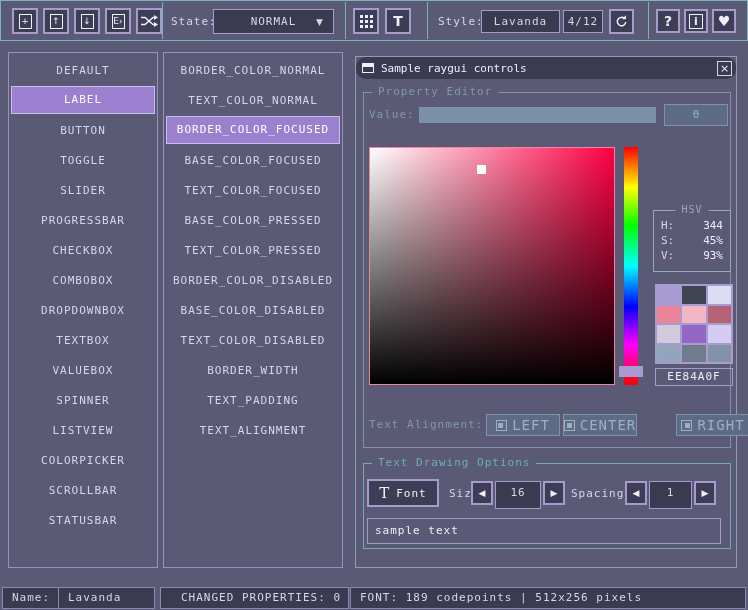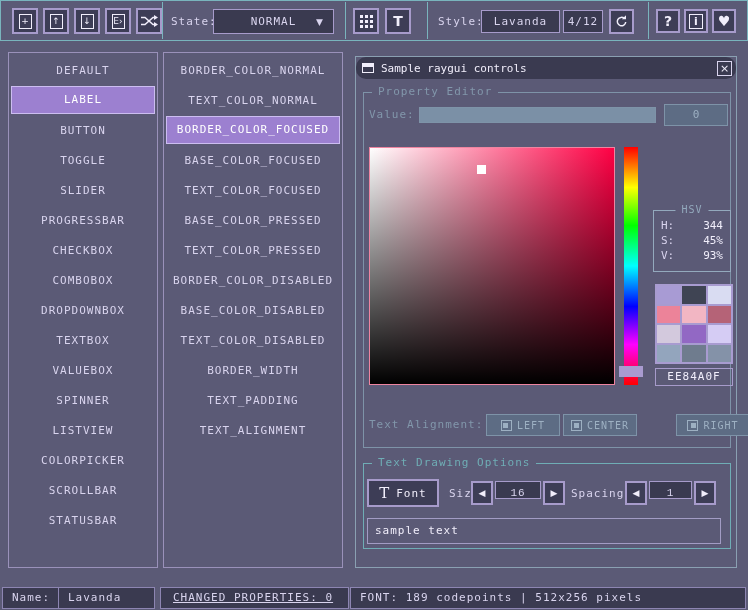--- a/index.html
+++ b/index.html
@@ -143,21 +143,21 @@
     border:1px solid var(--accent-border);
     color:var(--text-light); font-size:11px; letter-spacing:1px;
     text-align:center; line-height:16px; overflow:hidden; cursor:text;
   }
 
   .align-btn {
     position:absolute; top:357px; width:74px; height:22px;
     background:var(--disabled-fill); border:1px solid var(--disabled-border);
     color:var(--disabled-text);
     display:flex; align-items:center; justify-content:center; gap:5px;
-    letter-spacing:1px; cursor:pointer; font-size:10px;
+    letter-spacing:1px; cursor:pointer; font-size:14px;
   }
   .align-ico { width:11px; height:11px; border:1px solid currentColor; position:relative; flex:none; }
   .align-ico:before { content:""; position:absolute; width:5px; height:5px; background:currentColor; top:2px; }
   .align-ico.l:before { left:1px; }
   .align-ico.c:before { left:2px; }
   .align-ico.r:before { right:1px; }
 
   
   #font-btn {
     left:11px; top:422px; width:72px; height:28px;
@@ -166,23 +166,23 @@
     color:var(--text-light); cursor:pointer; letter-spacing:1px;
   }
   #font-btn .t-ico { font-family:"DejaVu Serif", serif; font-size:15px; line-height:1; }
   .spin-btn {
     position:absolute; top:424px; width:22px; height:24px;
     background:var(--dark-fill); border:2px solid var(--accent-border);
     color:var(--text-light); display:flex; align-items:center; justify-content:center;
     font-size:9px; cursor:pointer; font-family:"DejaVu Sans", sans-serif;
   }
   .spin-val {
-    position:absolute; top:424px; height:18px;
+    position:absolute; top:424px; height:28px;
     border:1px solid var(--accent-border); background:var(--darker-fill);
-    color:var(--text-lavender); text-align:center; line-height:22px; letter-spacing:1px;font-family:Liberation Mono, monospace;
+    color:var(--text-lavender); text-align:center; line-height:22px; letter-spacing:1px;
   }
   #sample-box {
     left:11px; top:461px; width:354px; height:26px;
     border:1px solid var(--textbox-border);
     color:var(--text-light); line-height:24px; padding-left:7px;
     letter-spacing:1px; cursor:text;
   }
 
   
   .status-seg {
@@ -397,14 +397,14 @@
   </div>
   <div class="spin-val" style="left:293px; width:43px;">1</div>
   <div class="spin-btn" style="left:338px;">
     <span>▶</span>
   </div>
   <div class="abs" id="sample-box">sample text</div>
 </div>
 
 <div class="status-seg" style="left:2px; width:57px;">Name:</div>
 <div class="status-seg" style="left:58px; width:97px;">Lavanda</div>
-<div class="status-seg" style="left:160px; width:189px; padding-left:12px;text-decoration:underline;">CHANGED PROPERTIES: 0</div>
+<div class="status-seg" style="left:160px; width:189px; padding-left:20px;">CHANGED PROPERTIES: 0</div>
 <div class="status-seg" style="left:350px; width:396px;">FONT: 189 codepoints | 512x256 pixels</div>
 
 </body></html>

